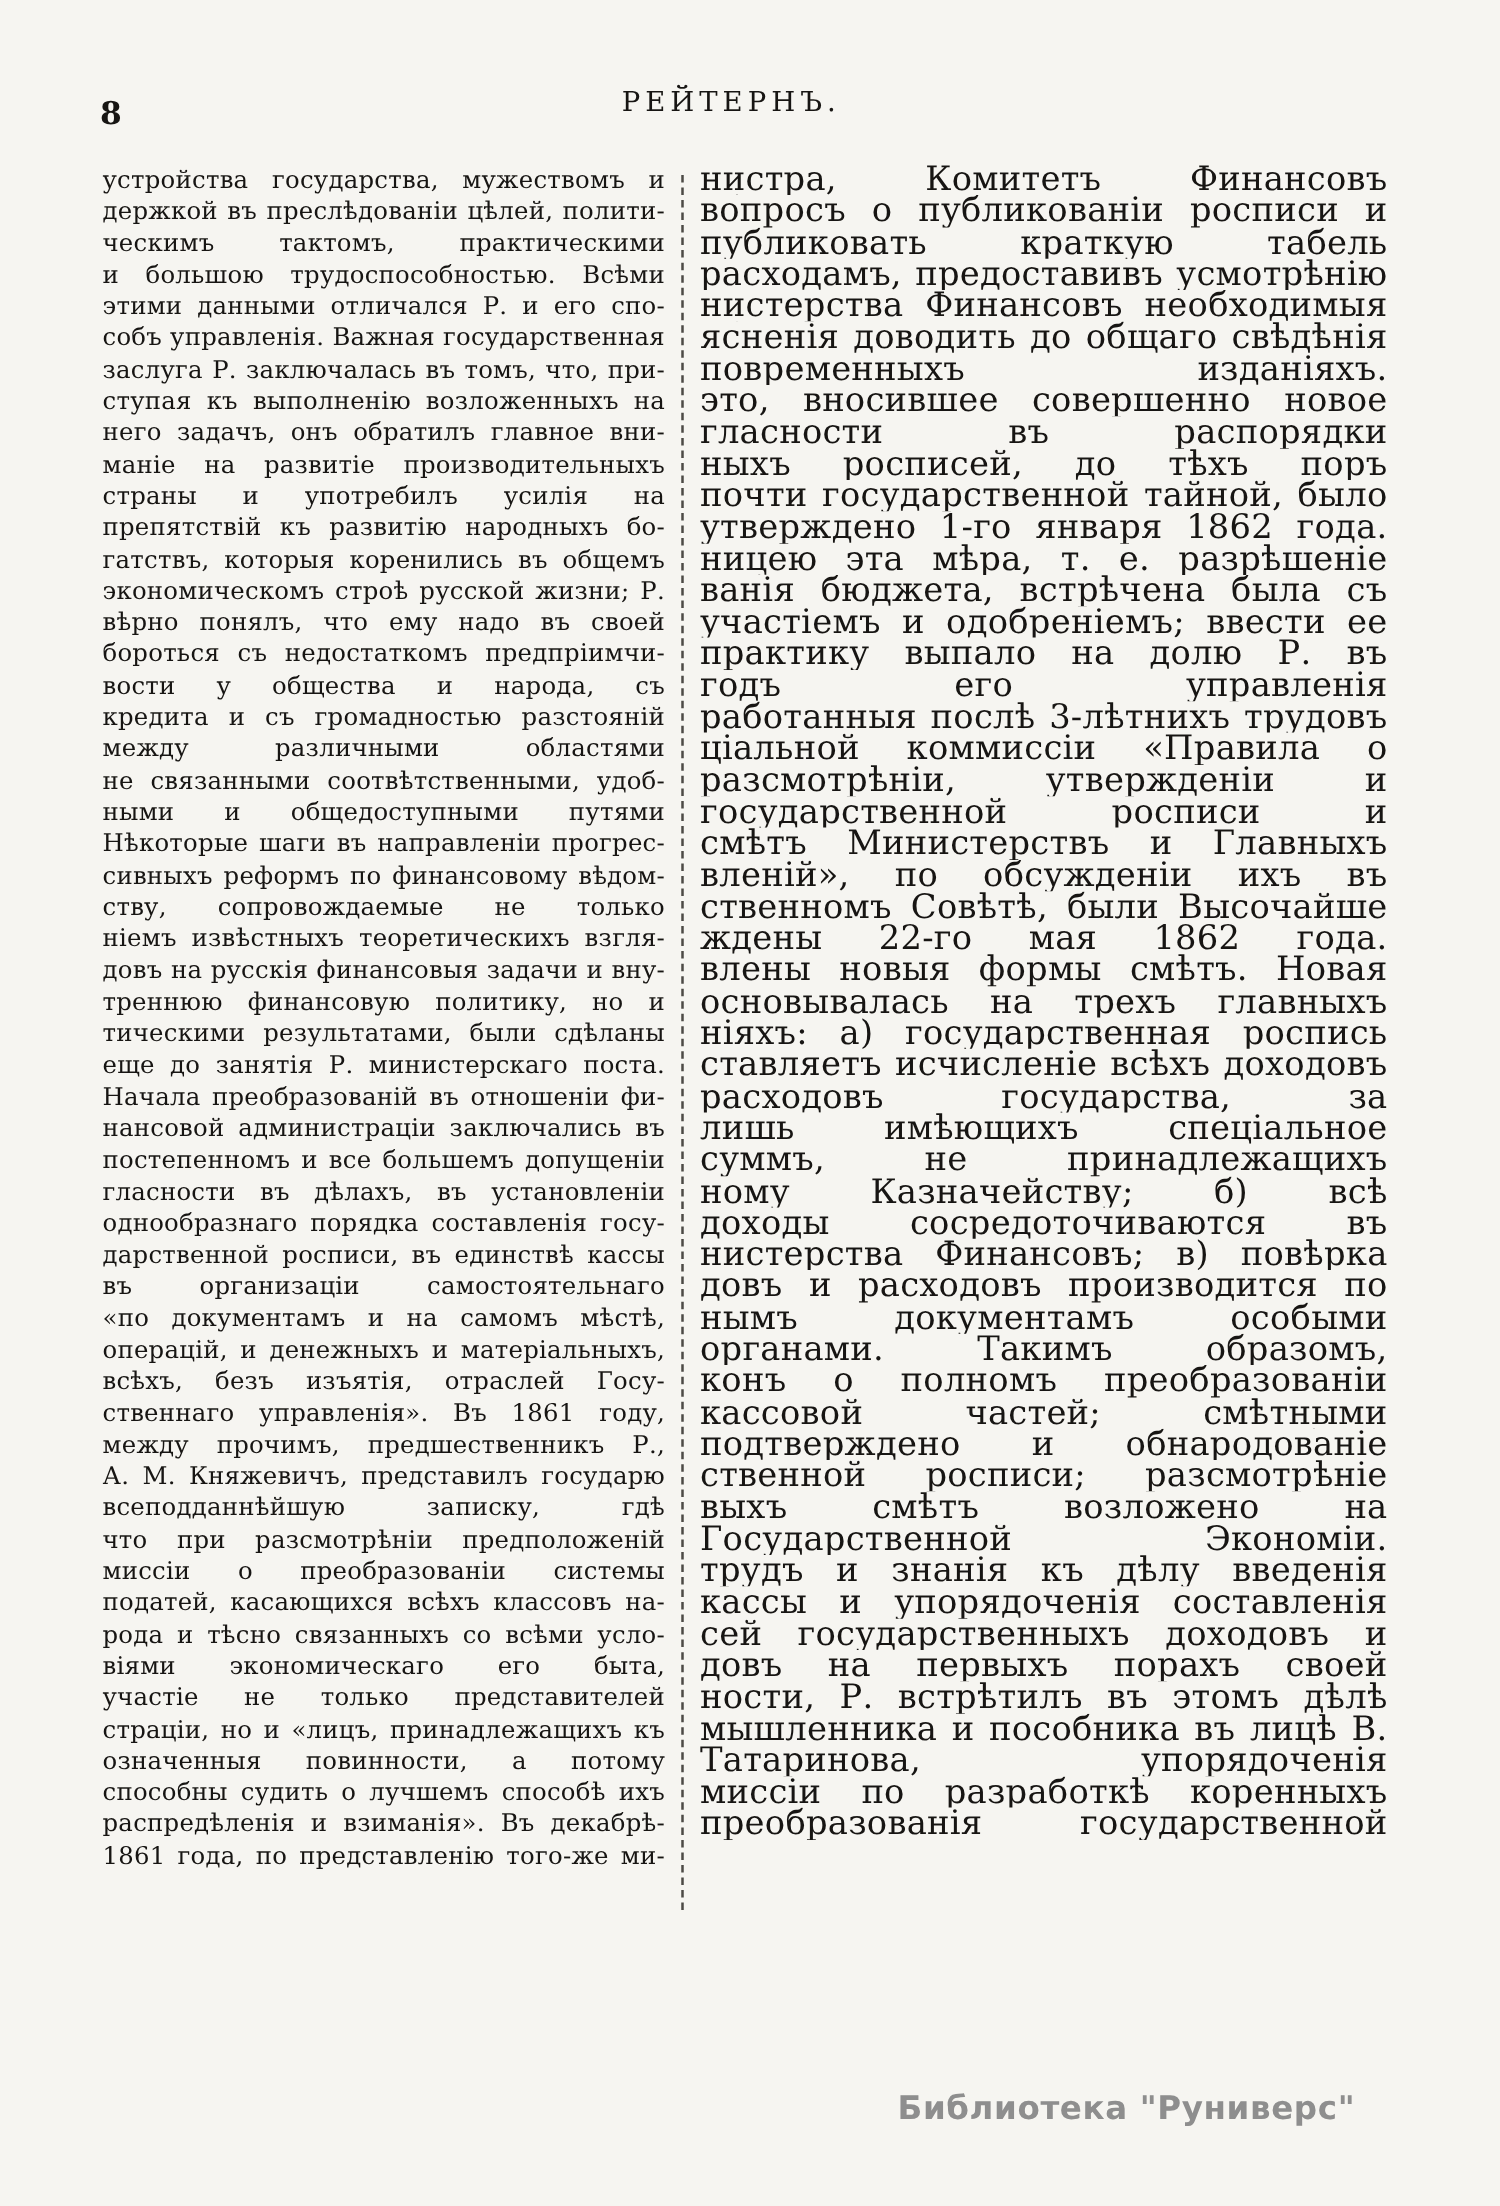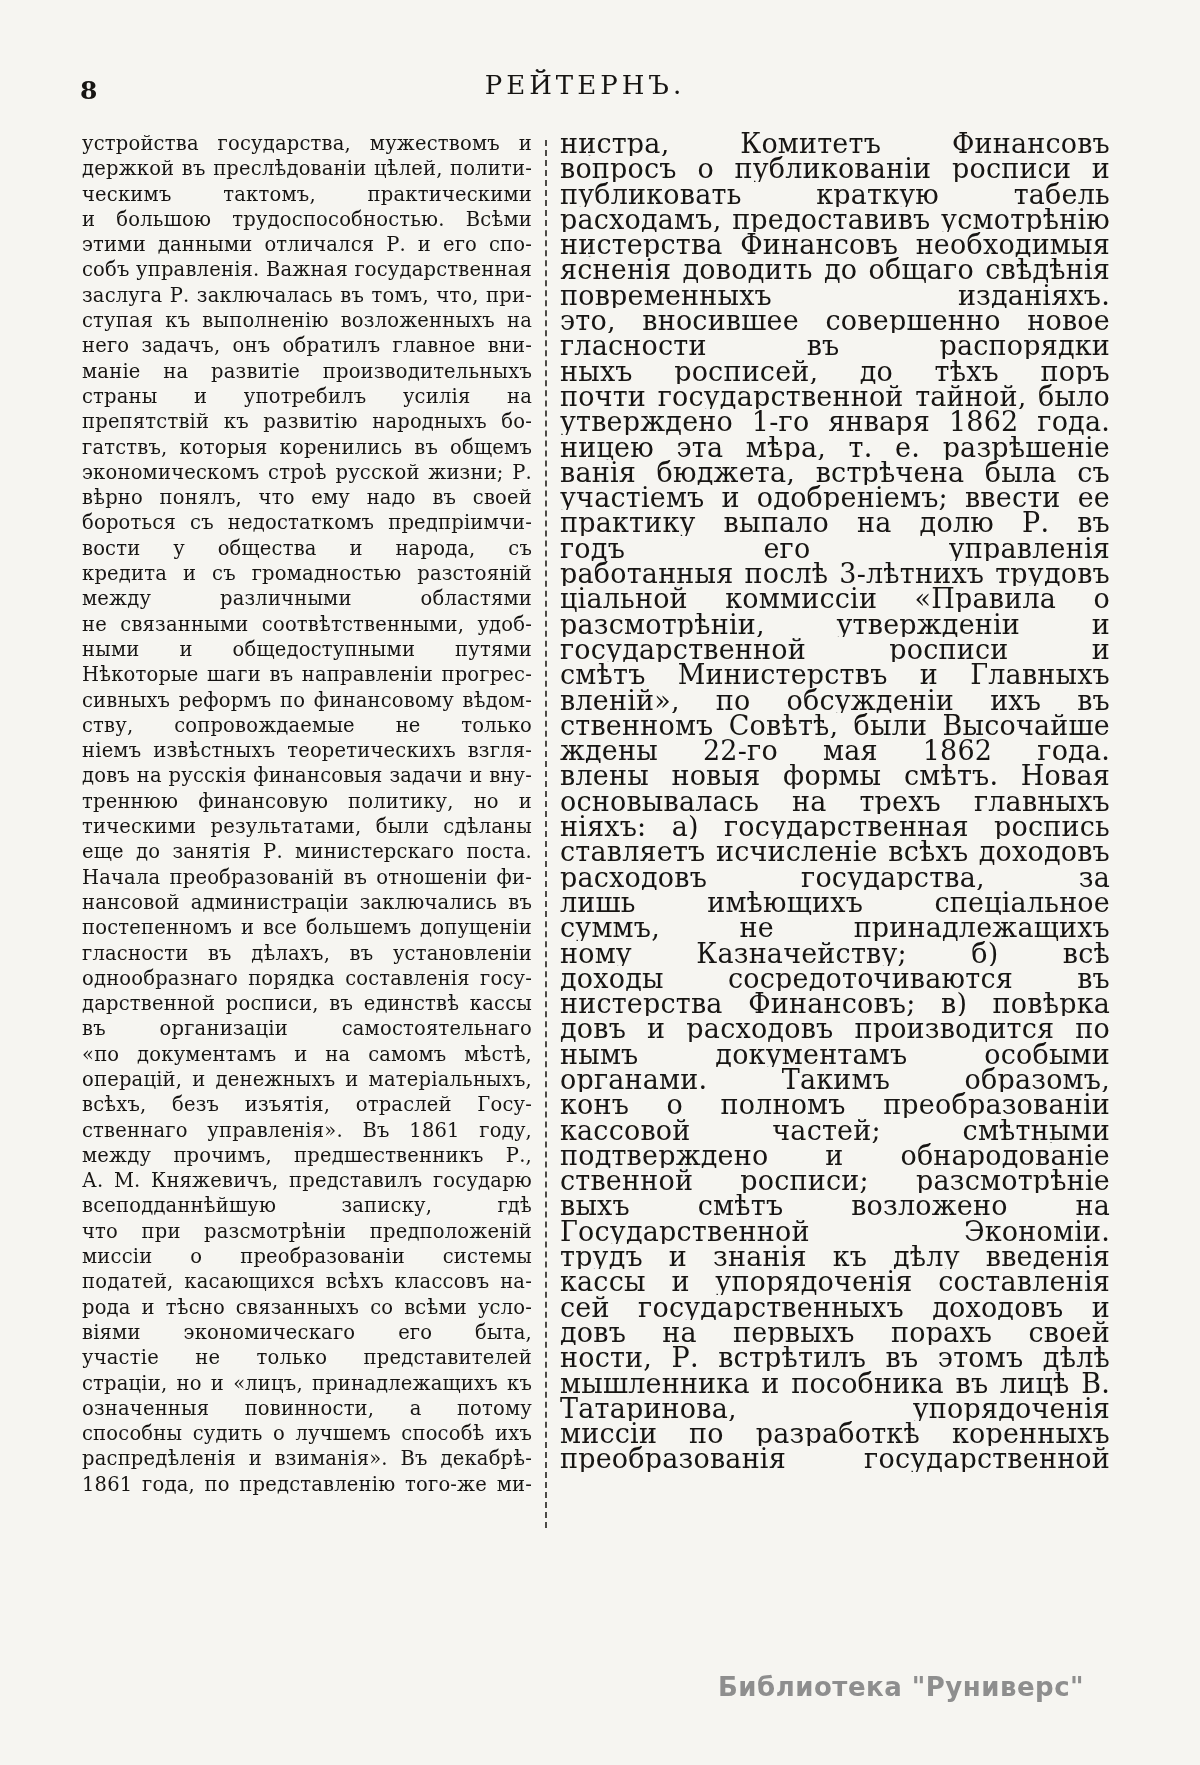--- a/index.html
+++ b/index.html
@@ -14,21 +14,21 @@
   .page { position: absolute; inset: 0; }
 
   
   .page-number {
     position: absolute; left: 80px; top: 76px;
     font-size: 25px; font-weight: bold;
   }
   .page-title {
     position: absolute; left: 0; top: 70px; width: 1170px;
     margin: 0; text-align: center;
-    font-size: 26px; font-weight: normal;
+    font-size: 22px; font-weight: normal;
     letter-spacing: 4px;
   }
 
   
   .column {
     position: absolute; top: 131px;
     text-rendering: optimizeLegibility;
   }
   .column-left  { left: 82px;  width: 450px; font-size: 19.5px; }
   .column-right { left: 560px; width: 550px; font-size: 27px; }

